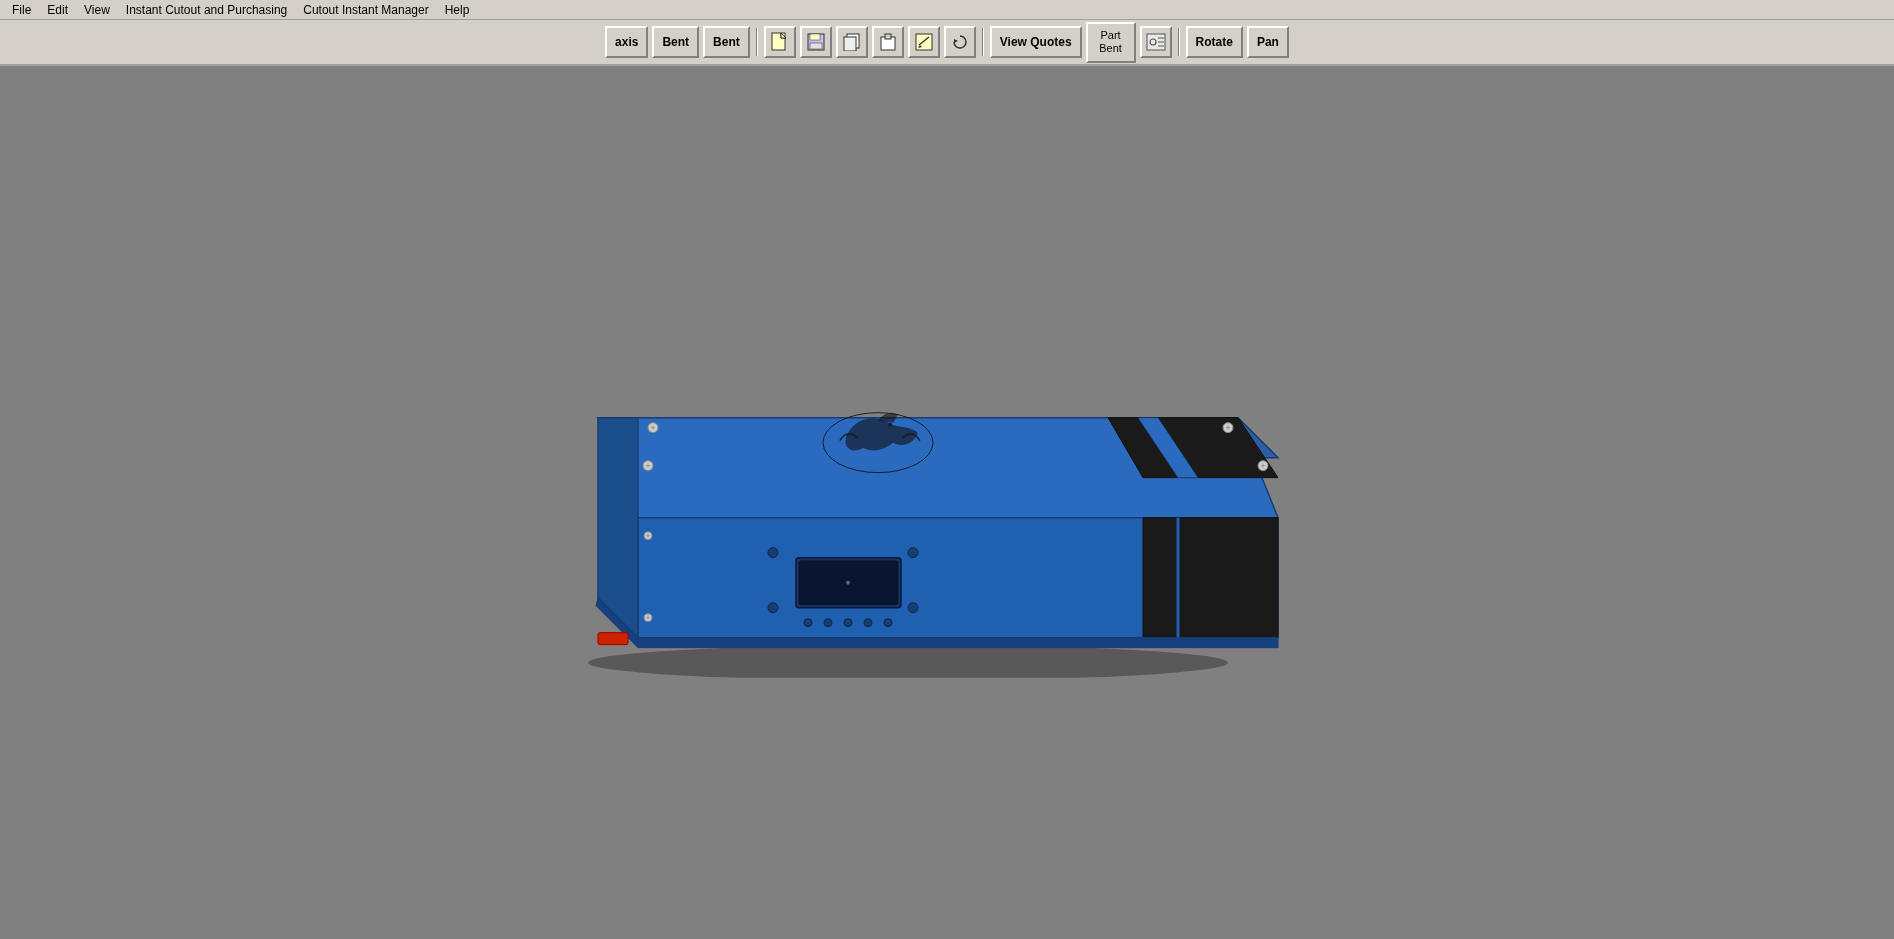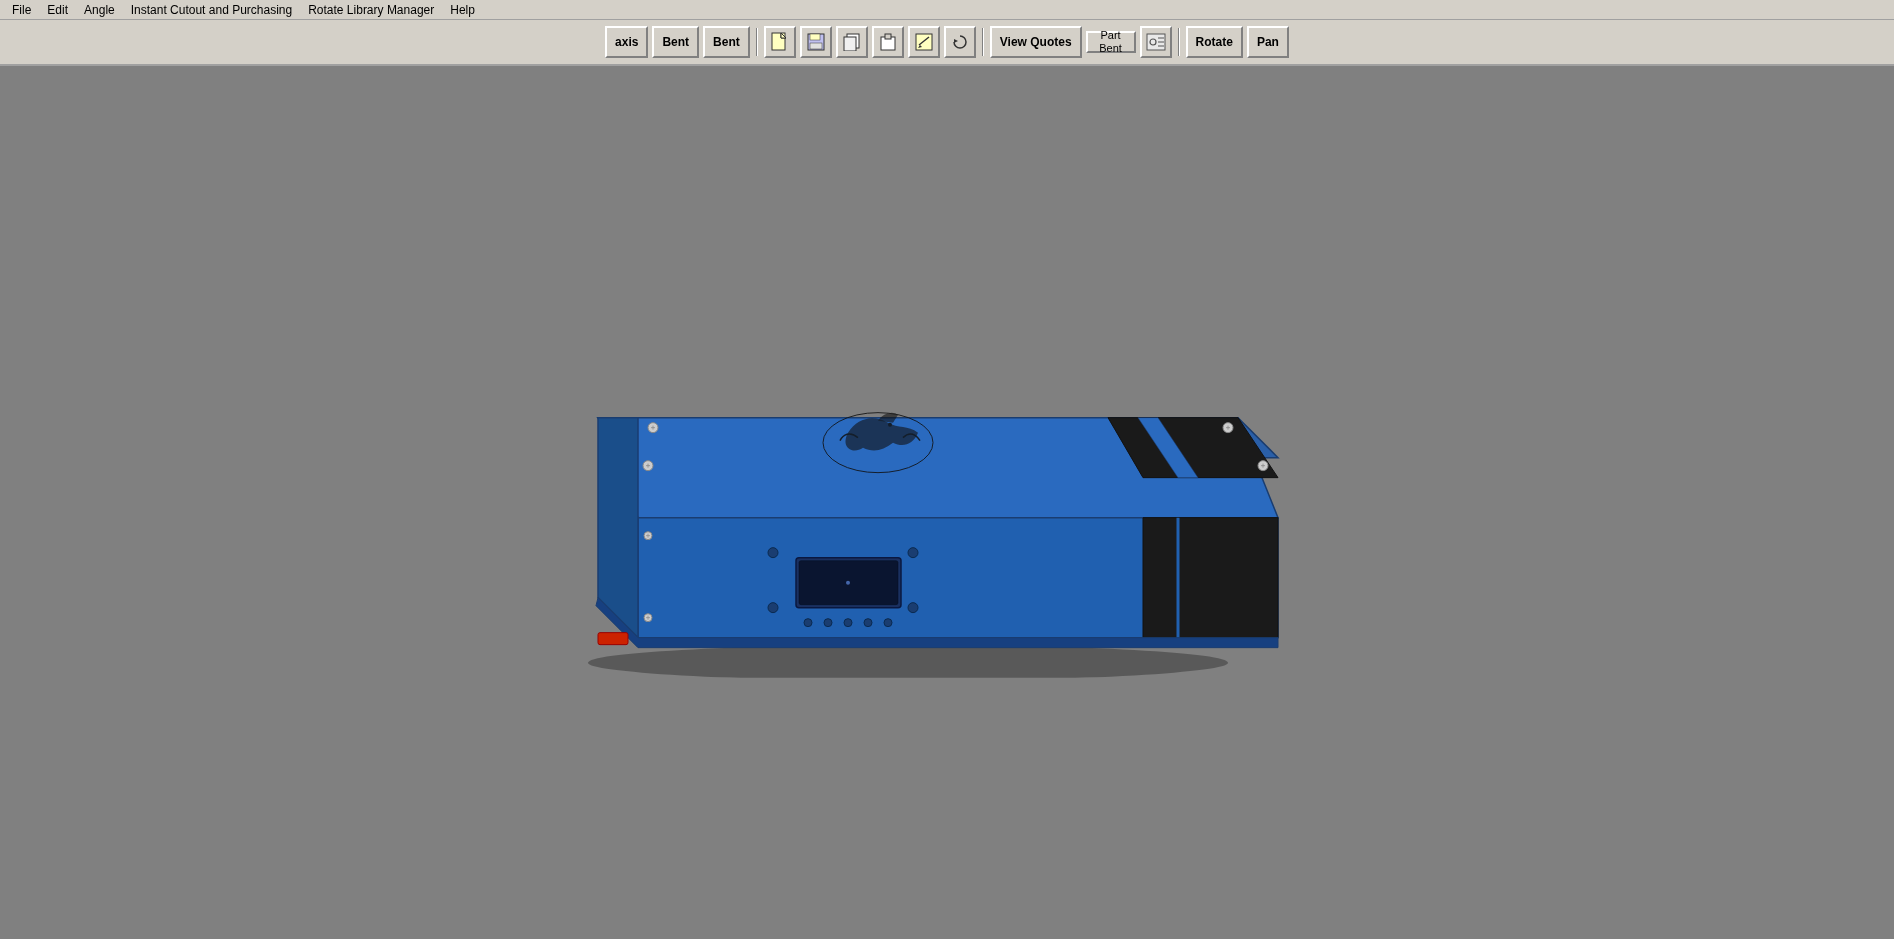--- a/index.html
+++ b/index.html
@@ -57,21 +57,21 @@
       font-family: Arial, sans-serif;
       font-weight: bold;
     }
     .toolbar-btn.icon-btn {
       min-width: 32px;
       padding: 2px 4px;
     }
 
     
     .part-tree-btn {
-      height: 22px;
+      height: 41px;
       min-width: 50px;
       padding: 0 6px;
       background: #d4d0c8;
       border: 2px solid;
       border-color: #ffffff #808080 #808080 #ffffff;
       cursor: pointer;
       font-size: 11px;
       display: flex;
       flex-direction: column;
       align-items: center;
@@ -104,23 +104,23 @@
       top: 50%;
       transform: translate(-55%, -45%);
     }
   </style>
 </head>
 <body>
 
 <div id="menubar">
   <span class="menu-item">File</span>
   <span class="menu-item">Edit</span>
-  <span class="menu-item">Angle</span>
+  <span class="menu-item">View</span>
   <span class="menu-item">Instant Cutout and Purchasing</span>
-  <span class="menu-item">Rotate Library Manager</span>
+  <span class="menu-item">Cutout Instant Manager</span>
   <span class="menu-item">Help</span>
 </div>
 
 <div id="toolbar">
   <button class="toolbar-btn">axis</button>
   <button class="toolbar-btn">Bent</button>
   <button class="toolbar-btn">Bent</button>
 
   <div class="toolbar-sep"></div>
 

